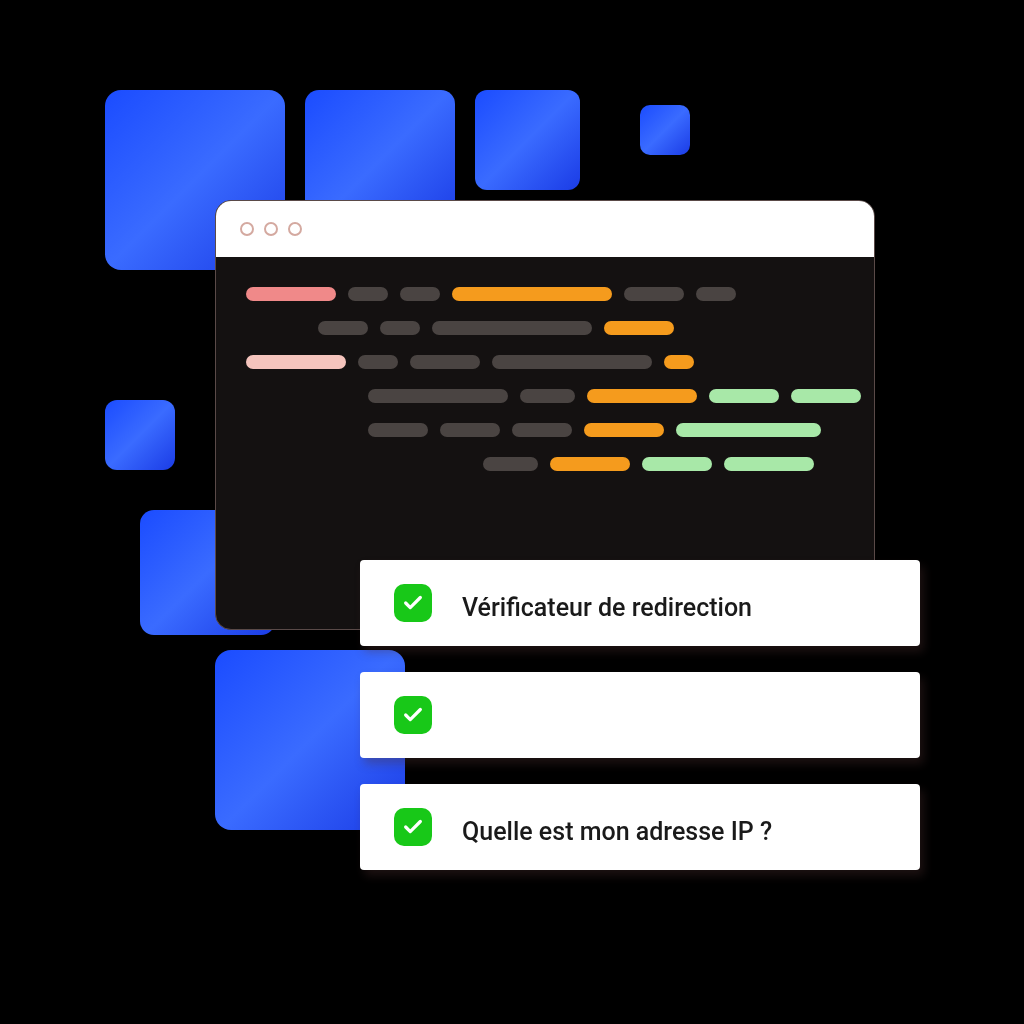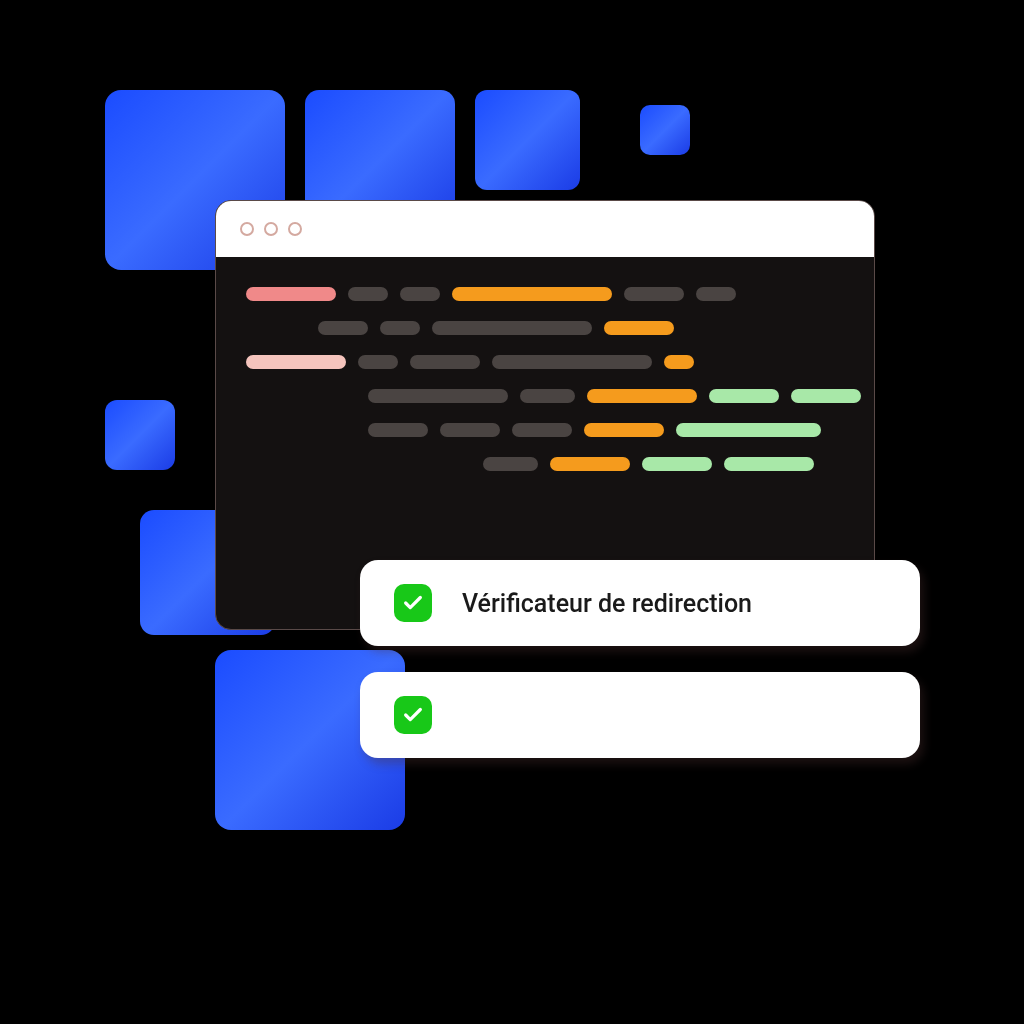--- a/index.html
+++ b/index.html
@@ -83,24 +83,24 @@
       position: absolute;
       top: 560px;
       left: 360px;
       display: flex;
       flex-direction: column;
       gap: 26px;
     }
 
     .card {
       background: #fff;
-      border-radius: 18px;
+      border-radius: 4px;
       padding: 24px 34px;
       display: flex;
-      align-items: center;
+      align-items: flex-end;
       gap: 30px;
       box-shadow: 4px 6px 10px rgba(80, 50, 50, 0.35);
       min-width: 560px;
     }
 
     .check-box {
       width: 38px;
       height: 38px;
       background: #18c818;
       border-radius: 10px;
@@ -200,13 +200,21 @@
   </div>
 
   <div class="card">
     <div class="check-box">
       <svg viewBox="0 0 24 24" fill="none" stroke="#fff" stroke-width="3.5" stroke-linecap="round" stroke-linejoin="round">
           <polyline points="4 12 9 17 20 6"></polyline>
         </svg>
     </div>
   </div>
 
+  <div class="card">
+    <div class="check-box">
+      <svg viewBox="0 0 24 24" fill="none" stroke="#fff" stroke-width="3.5" stroke-linecap="round" stroke-linejoin="round">
+          <polyline points="4 12 9 17 20 6"></polyline>
+        </svg>
+    </div>
+    <span class="card-label">Quelle est mon adresse IP ?</span>
+  </div>
 </div>
 
 </body></html>

